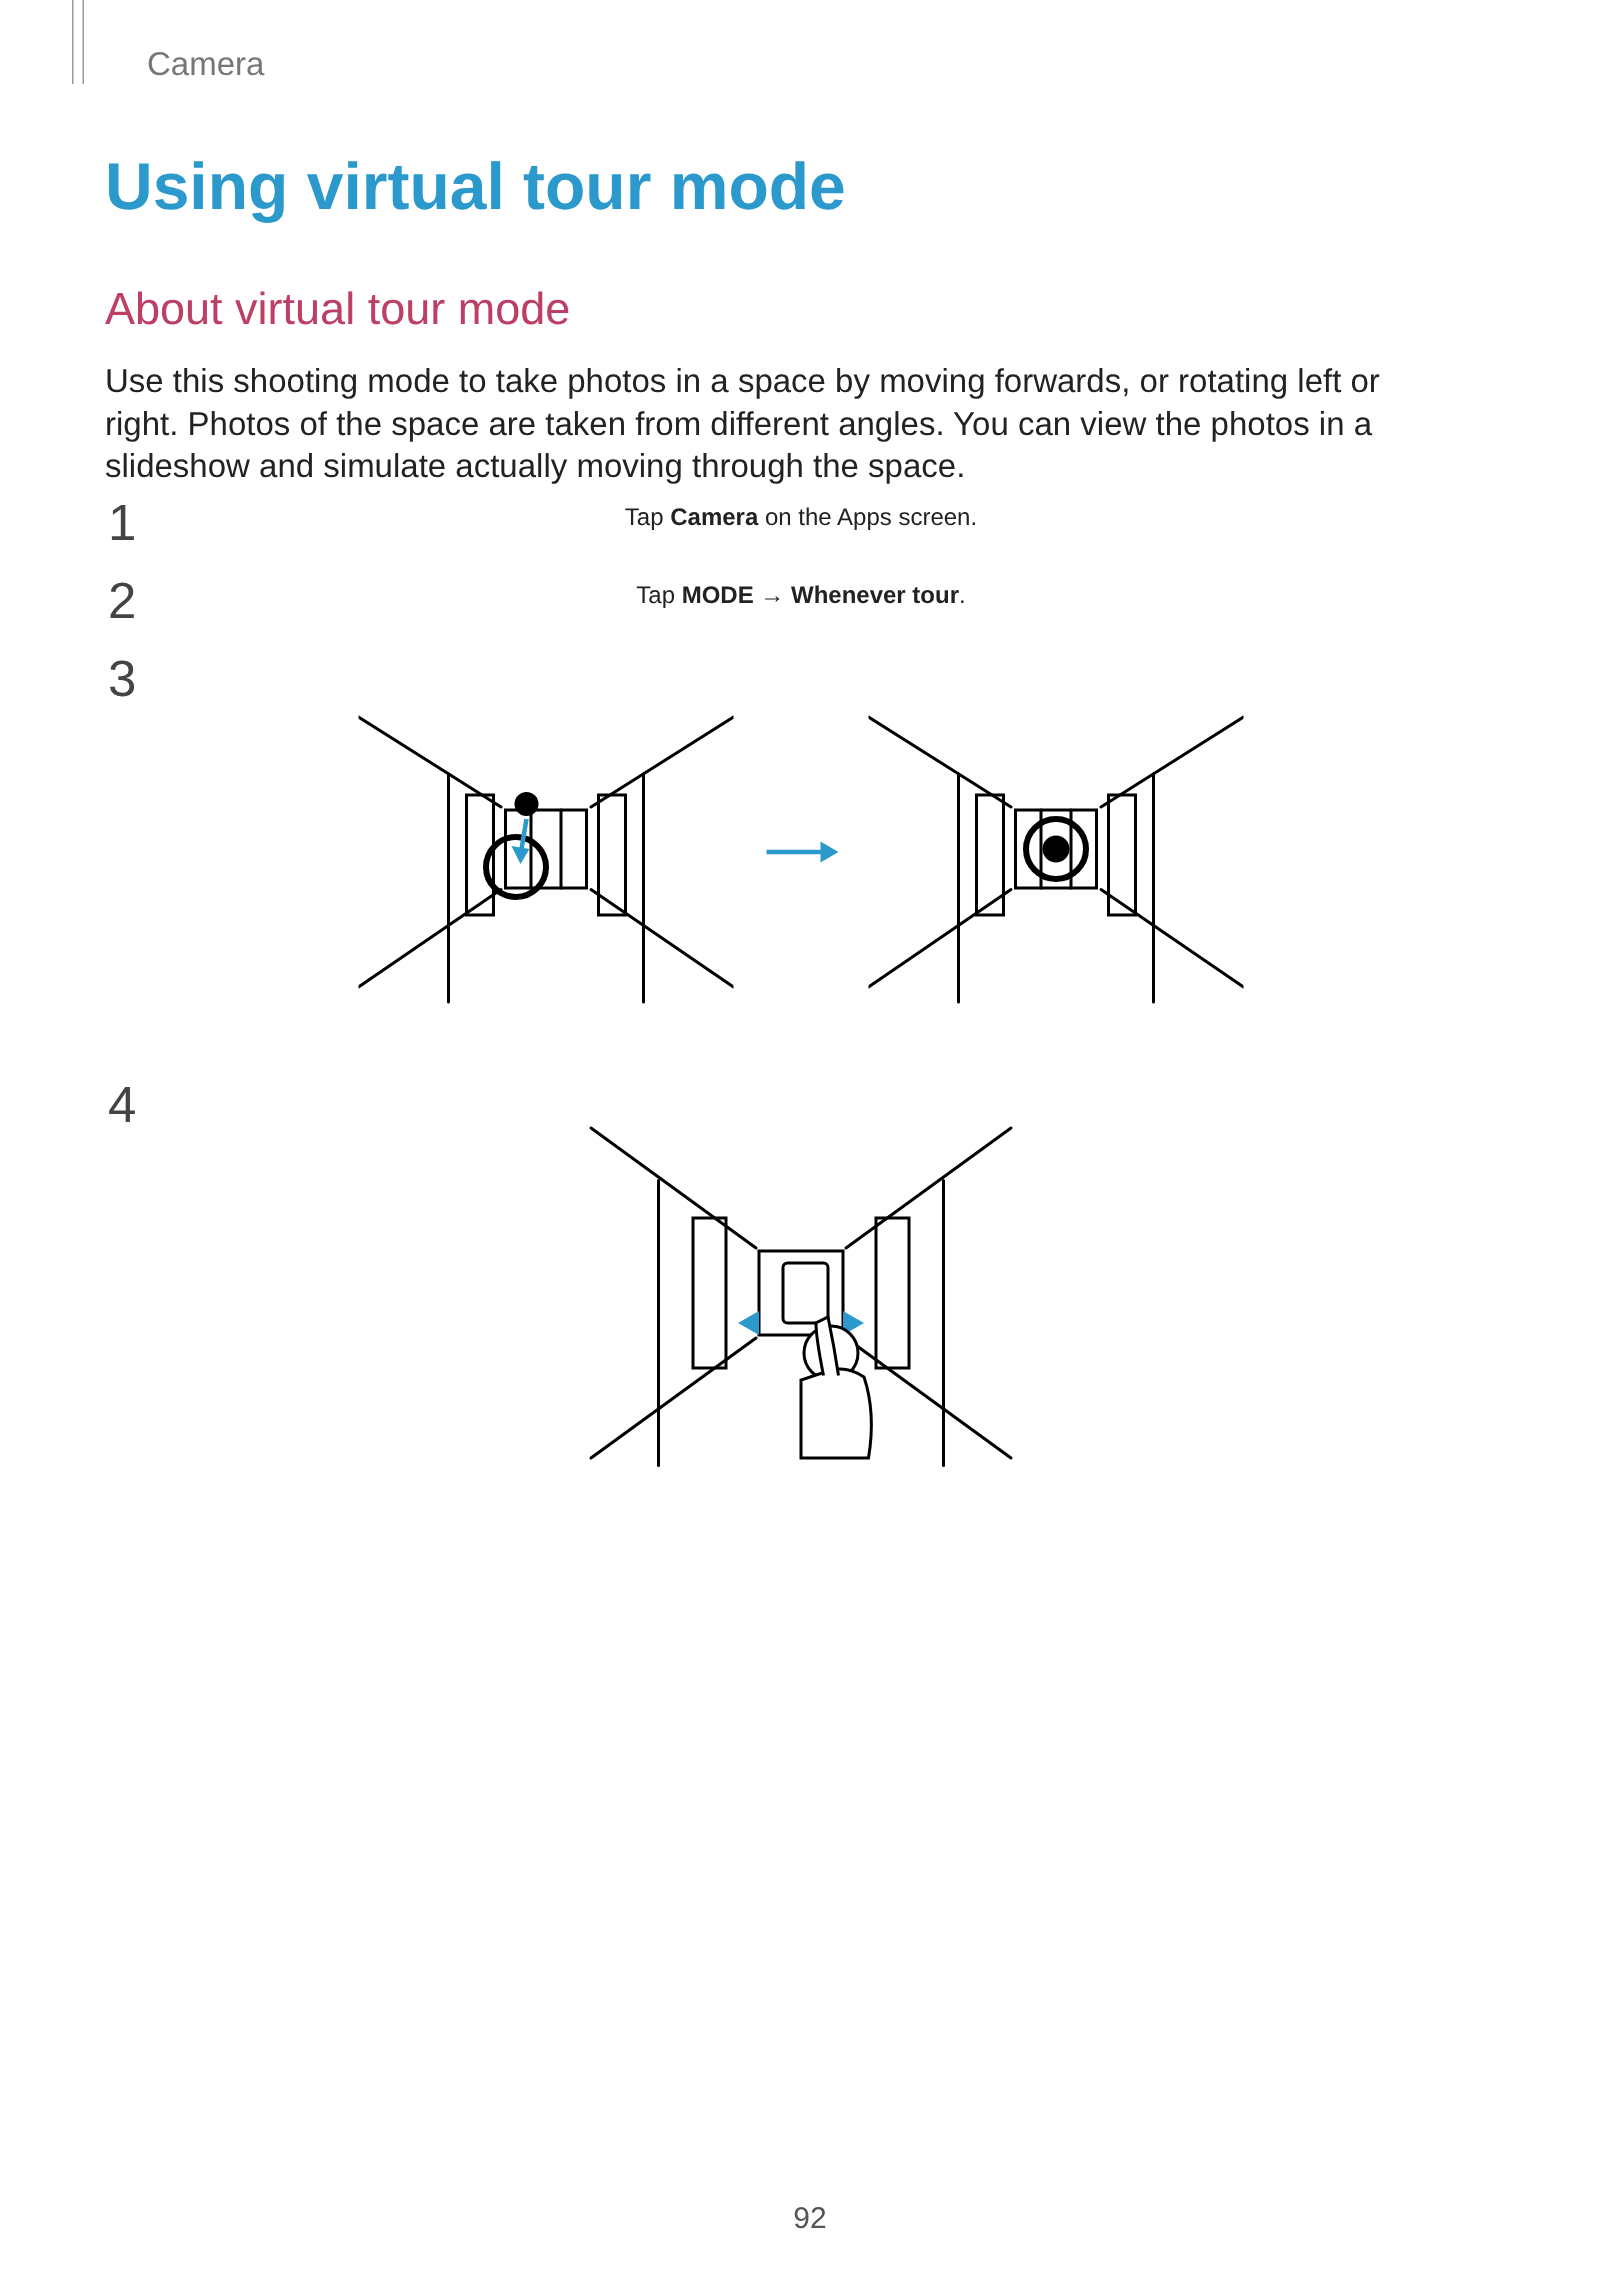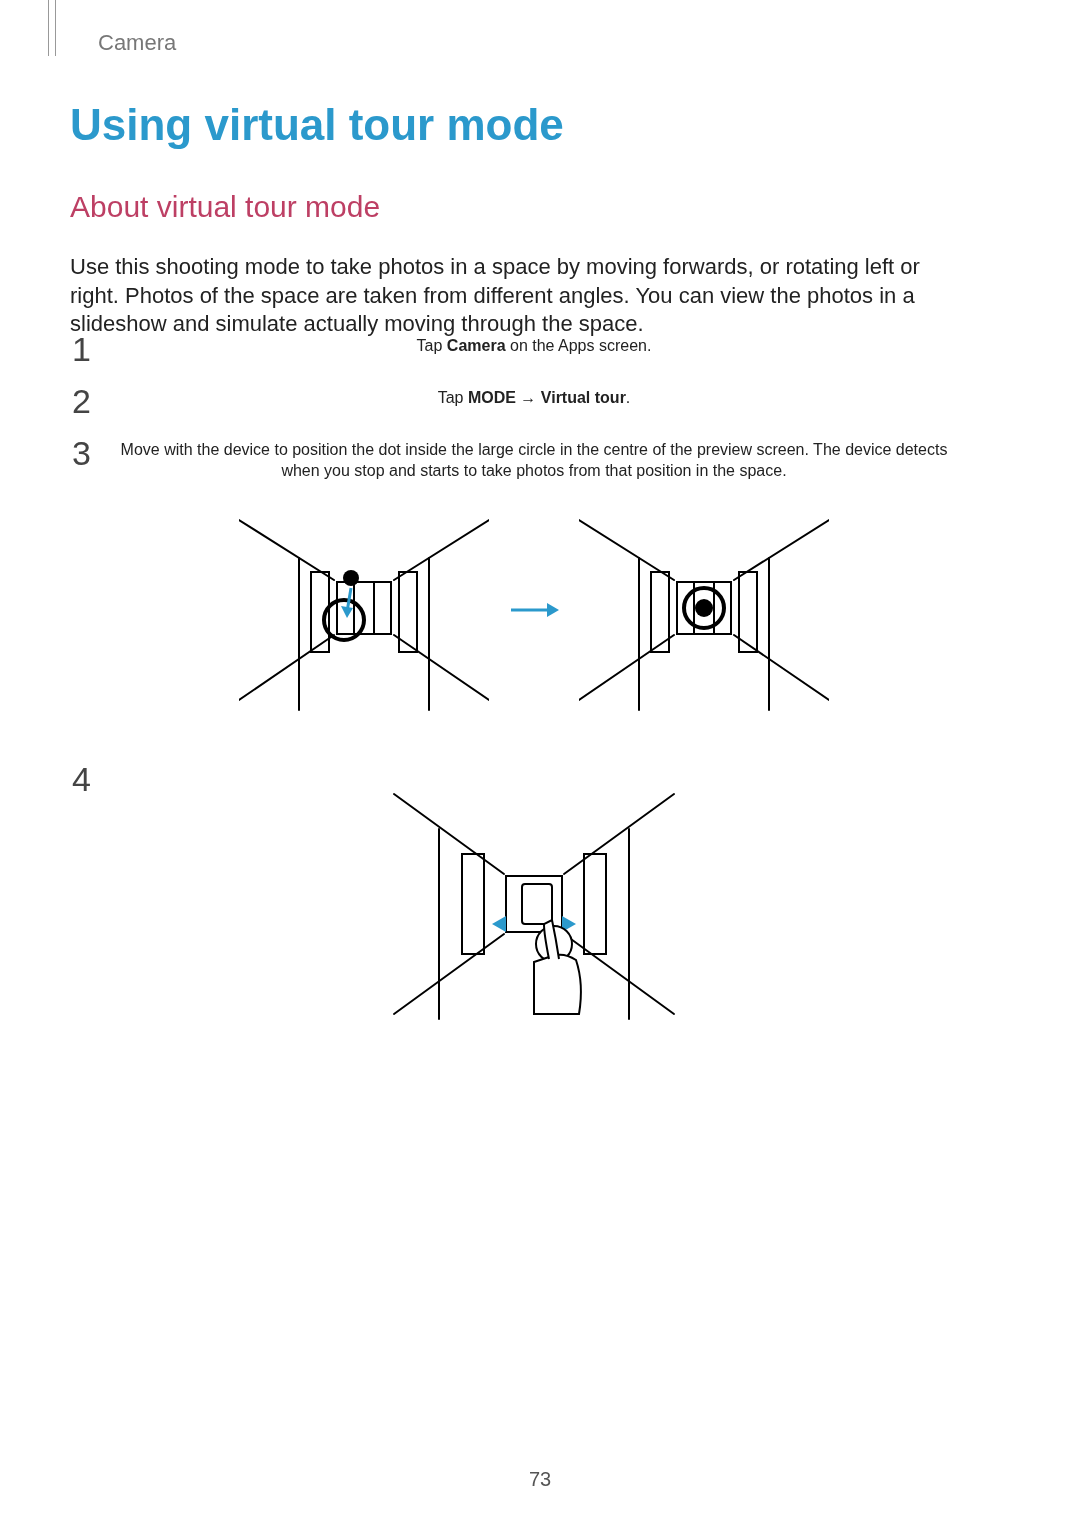--- a/index.html
+++ b/index.html
@@ -43,21 +43,21 @@
     position: absolute;
     left: 70px;
     top: 190px;
     font-size: 30px;
     font-weight: 400;
     color: #bd3f64;
   }
   .intro {
     position: absolute;
     left: 70px;
-    top: 253px;
+    top: 240px;
     width: 890px;
     font-size: 22px;
     line-height: 1.3;
     color: #222;
   }
   .steps {
     position: absolute;
     left: 72px;
     top: 336px;
     width: 890px;
@@ -144,28 +144,27 @@
   <div class="step">
     <div class="step-num">1</div>
     <div class="step-body">
       <span>Tap </span><b>Camera</b><span> on the Apps screen.</span>
     </div>
   </div>
 
   <div class="step">
     <div class="step-num">2</div>
     <div class="step-body">
-      <span>Tap </span><b>MODE</b><span class="arrow"> → </span><b>Virtual tour</b><span>.</span>
+      <span>Tap </span><b>MODE</b><span class="arrow"> → </span><b>Whenever tour</b><span>.</span>
     </div>
   </div>
 
   <div class="step">
     <div class="step-num">3</div>
     <div class="step-body">
-      <span>Move with the device to position the dot inside the large circle in the centre of the preview screen. The device detects when you stop and starts to take photos from that position in the space.</span>
       <div class="figure1">
         <div class="hall">
           <svg viewBox="0 0 250 220">
             <g stroke="#000" stroke-width="2" fill="none" stroke-linecap="round">
 
               <line x1="0" y1="20" x2="95" y2="80"></line>
               <line x1="250" y1="20" x2="155" y2="80"></line>
               <line x1="0" y1="200" x2="95" y2="135"></line>
               <line x1="250" y1="200" x2="155" y2="135"></line>
 
@@ -261,13 +260,13 @@
 
             <path d="M165 175 Q160 150 160 140 L168 136 Q172 155 175 175"></path>
           </g>
         </svg>
       </div>
     </div>
   </div>
 
 </div>
 
-<div class="page-num">73</div>
+<div class="page-num">92</div>
 
 </body></html>

